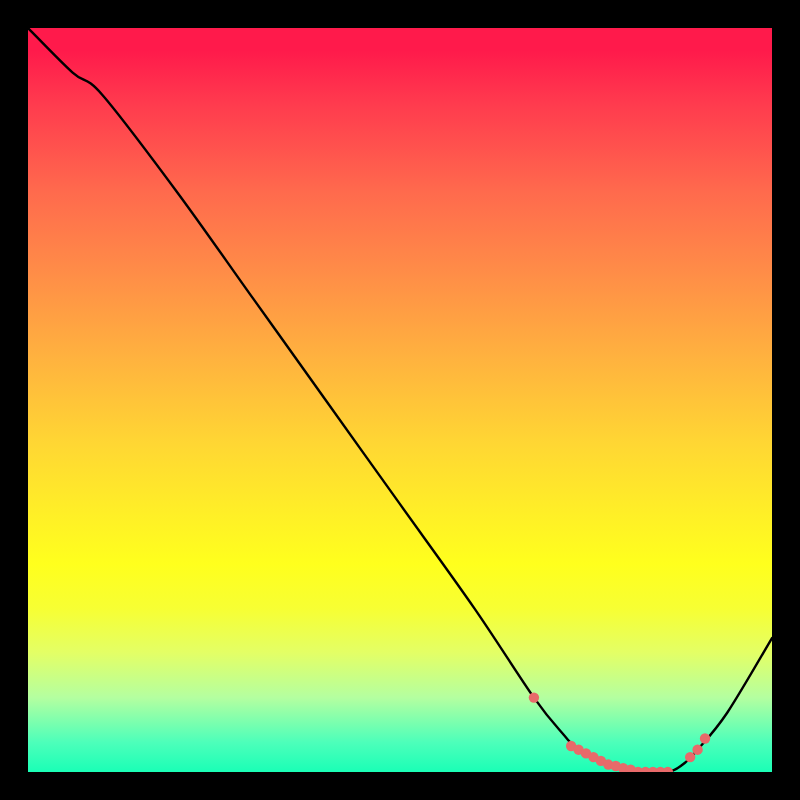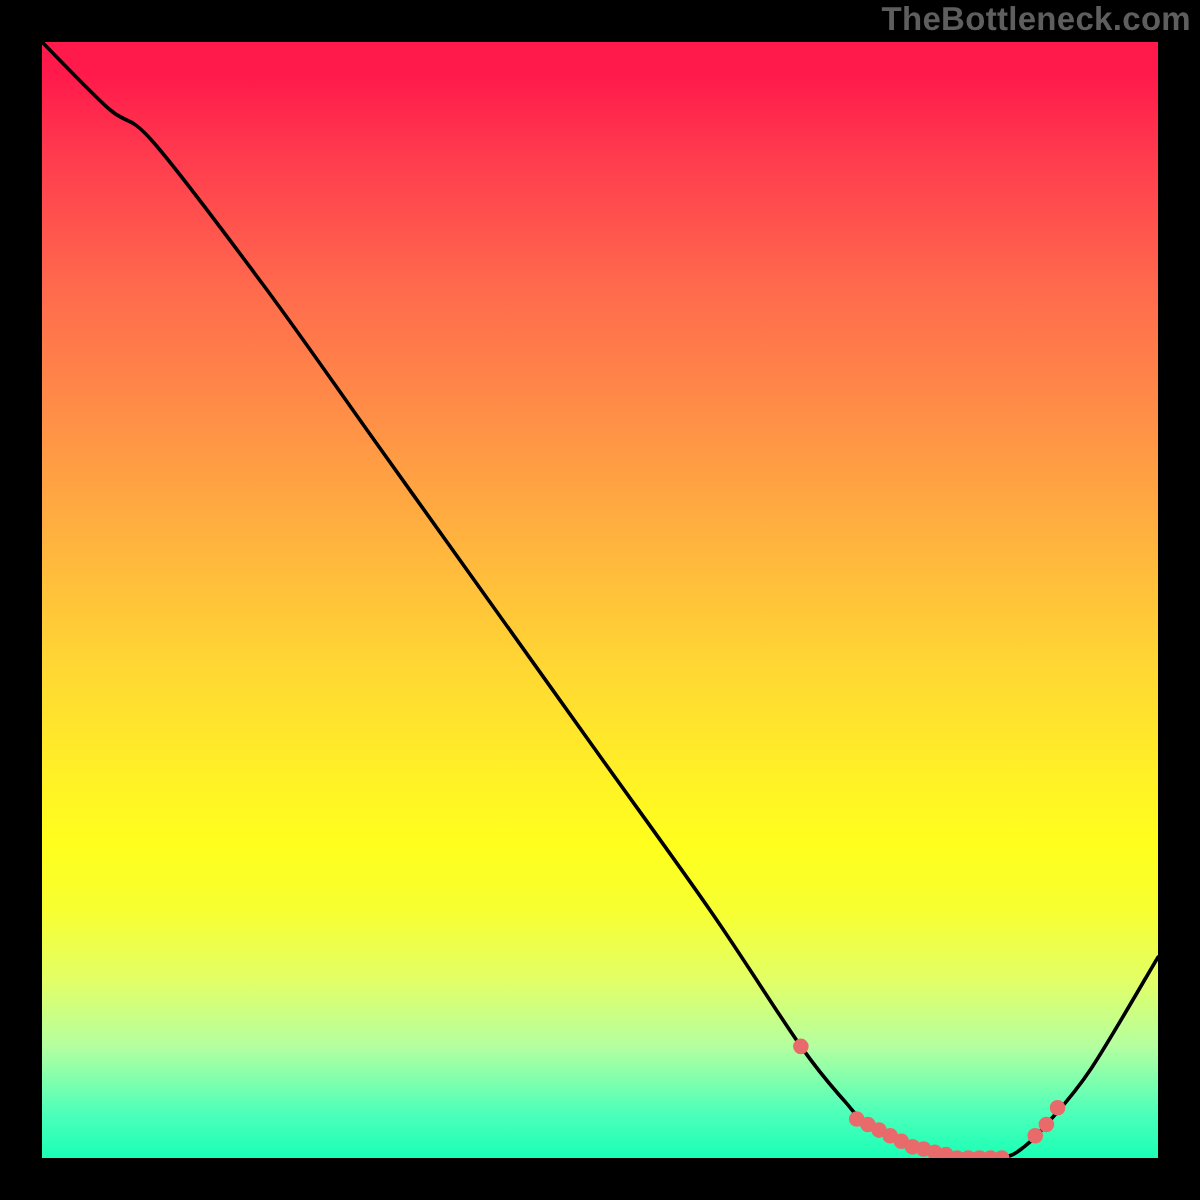--- a/index.html
+++ b/index.html
@@ -72,21 +72,20 @@
   }
   .curve circle.marker {
     fill: #e86a6a;
     stroke: none;
   }
 </style>
 </head>
 <body>
 
 <div class="frame">
-  <div class="watermark">TheBottleneck.com</div>
 
   <div class="plot">
     <div class="gradient"></div>
     <svg class="curve" viewBox="0 0 744 744" preserveAspectRatio="none">
       <path id="curve-path" d="M 0 0 C 7.44 7.439999999999998, 32.24 33.48, 44.64 44.639999999999986 C 57.04 55.799999999999976, 57.040000000000006 47.11999999999993, 74.4 66.95999999999992 C 91.76 86.79999999999991, 124.00000000000001 130.19999999999993, 148.8 163.67999999999995 C 173.60000000000002 197.15999999999997, 198.39999999999998 233.11999999999998, 223.2 267.84 C 248 302.56, 272.8 337.28, 297.6 372 C 322.40000000000003 406.72, 347.2 441.44000000000005, 372 476.16 C 396.8 510.88, 424.08 548.0799999999999, 446.4 580.3199999999999 C 468.71999999999997 612.56, 491.04 648.52, 505.92 669.6 C 520.8 690.6800000000001, 528.24 698.12, 535.68 706.8 C 543.1199999999999 715.4799999999999, 543.1199999999999 716.7199999999999, 550.56 721.68 C 558 726.64, 570.4000000000001 732.8399999999999, 580.32 736.56 C 590.24 740.28, 600.16 742.76, 610.0799999999999 744 C 619.9999999999999 745.24, 632.4 745.24, 639.84 744 C 647.2800000000001 742.76, 649.76 740.28, 654.72 736.56 C 659.6800000000001 732.8399999999999, 662.1600000000001 730.3599999999999, 669.6 721.68 C 677.04 713, 686.96 703.08, 699.36 684.48 C 711.76 665.88, 736.56 622.48, 744 610.08"></path>
       <g id="marker-layer">
           <circle class="marker" cx="505.92" cy="669.6" r="5.2"></circle>
           <circle class="marker" cx="543.12" cy="717.96" r="5.2"></circle>
           <circle class="marker" cx="550.56" cy="721.68" r="5.2"></circle>
           <circle class="marker" cx="558" cy="725.4" r="5.2"></circle>

